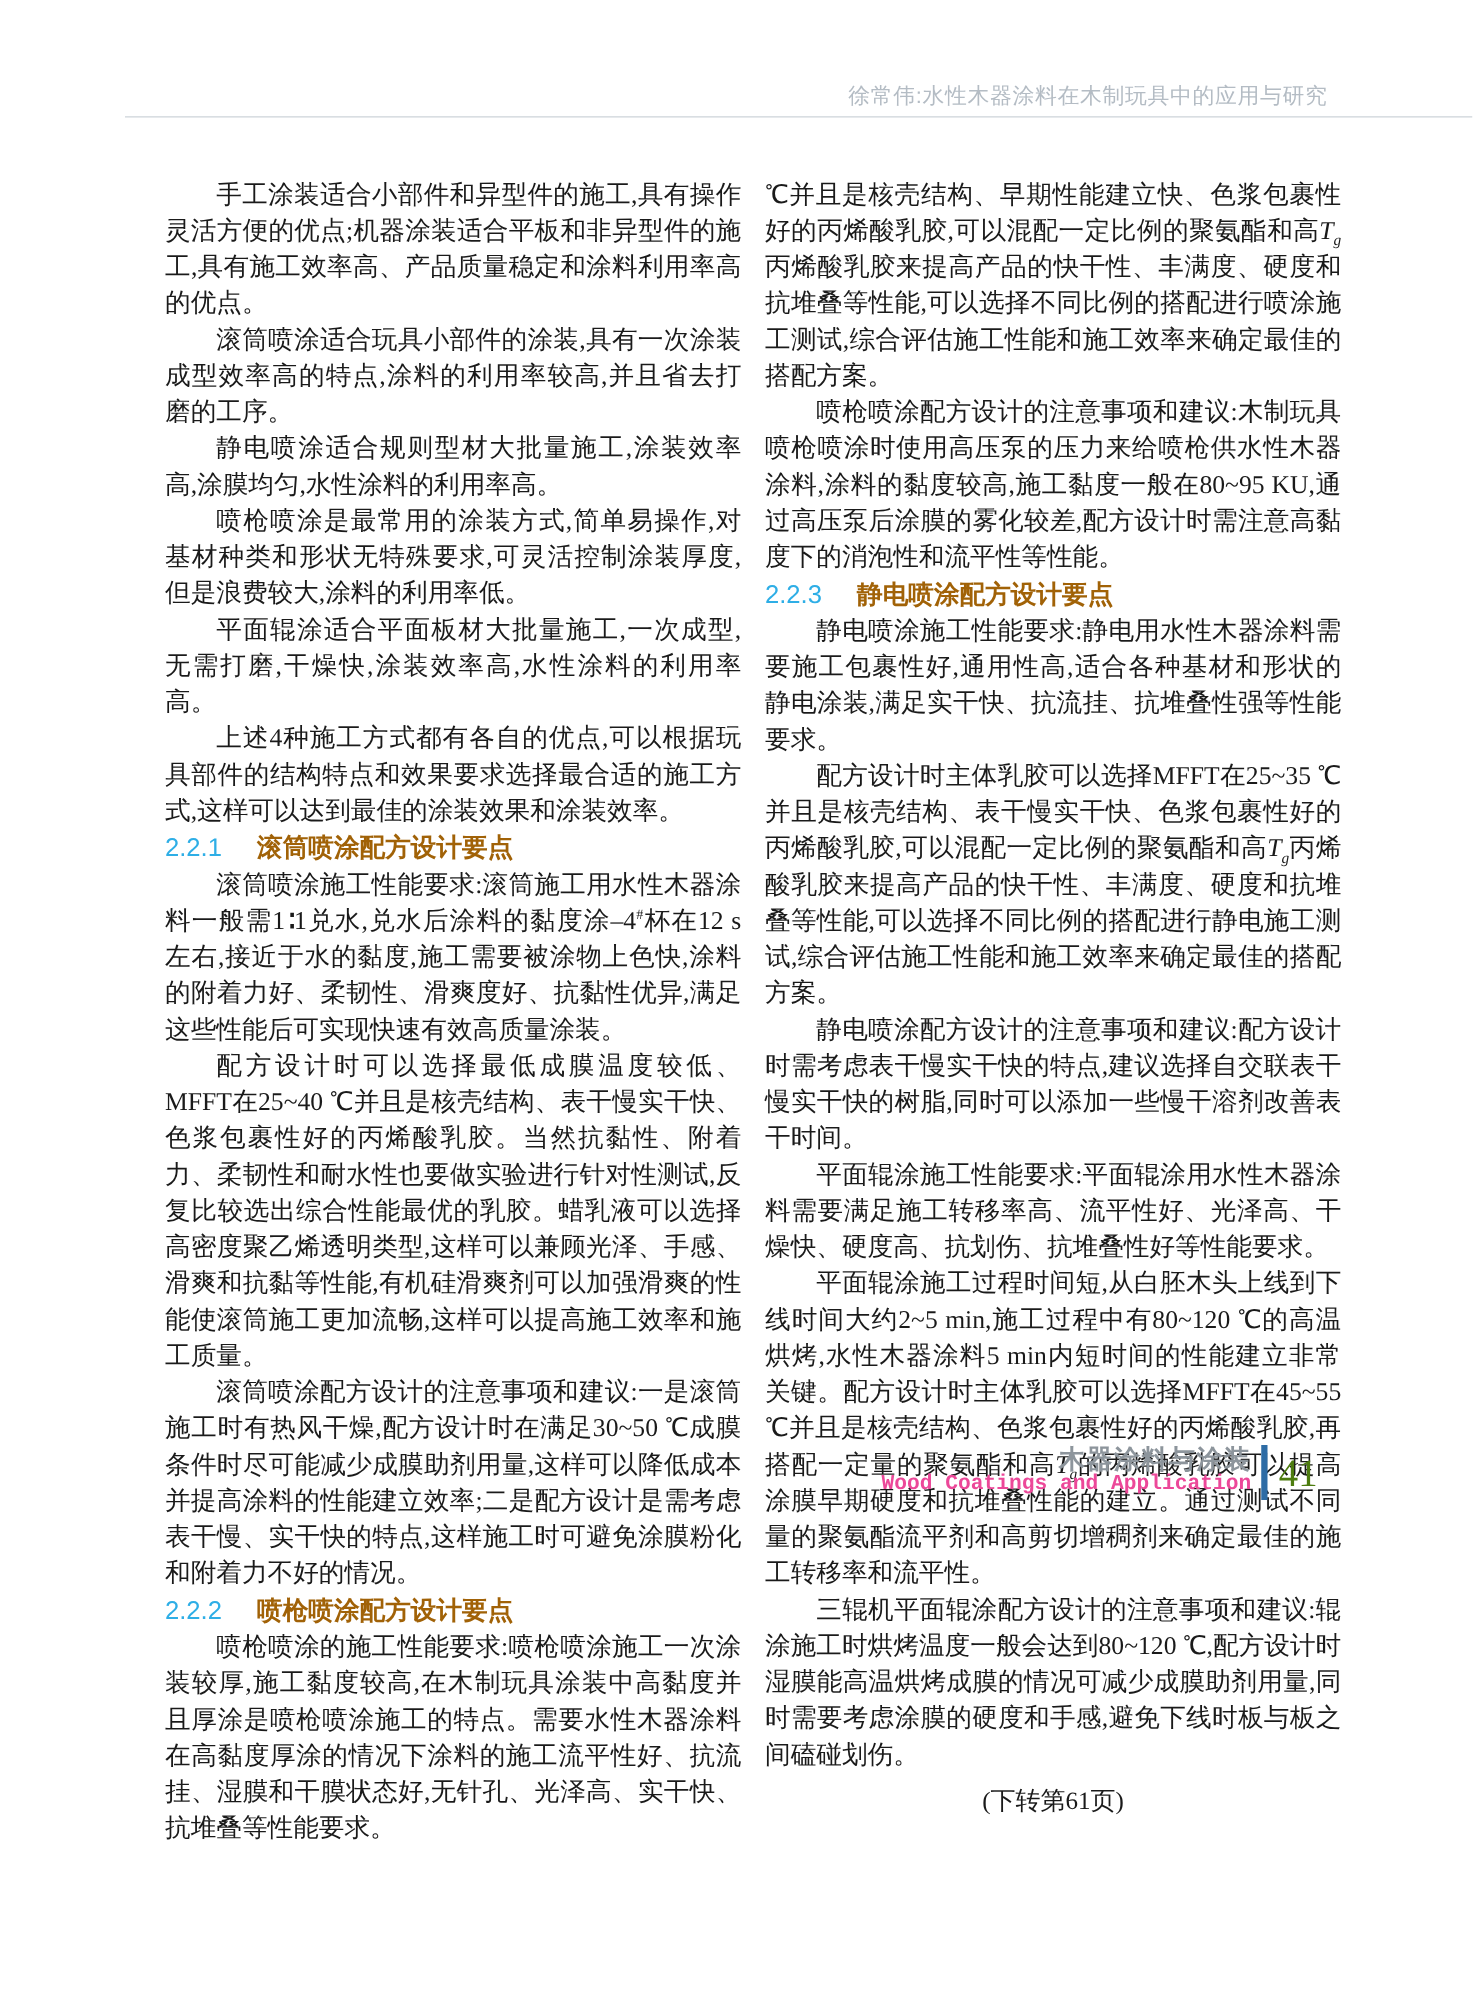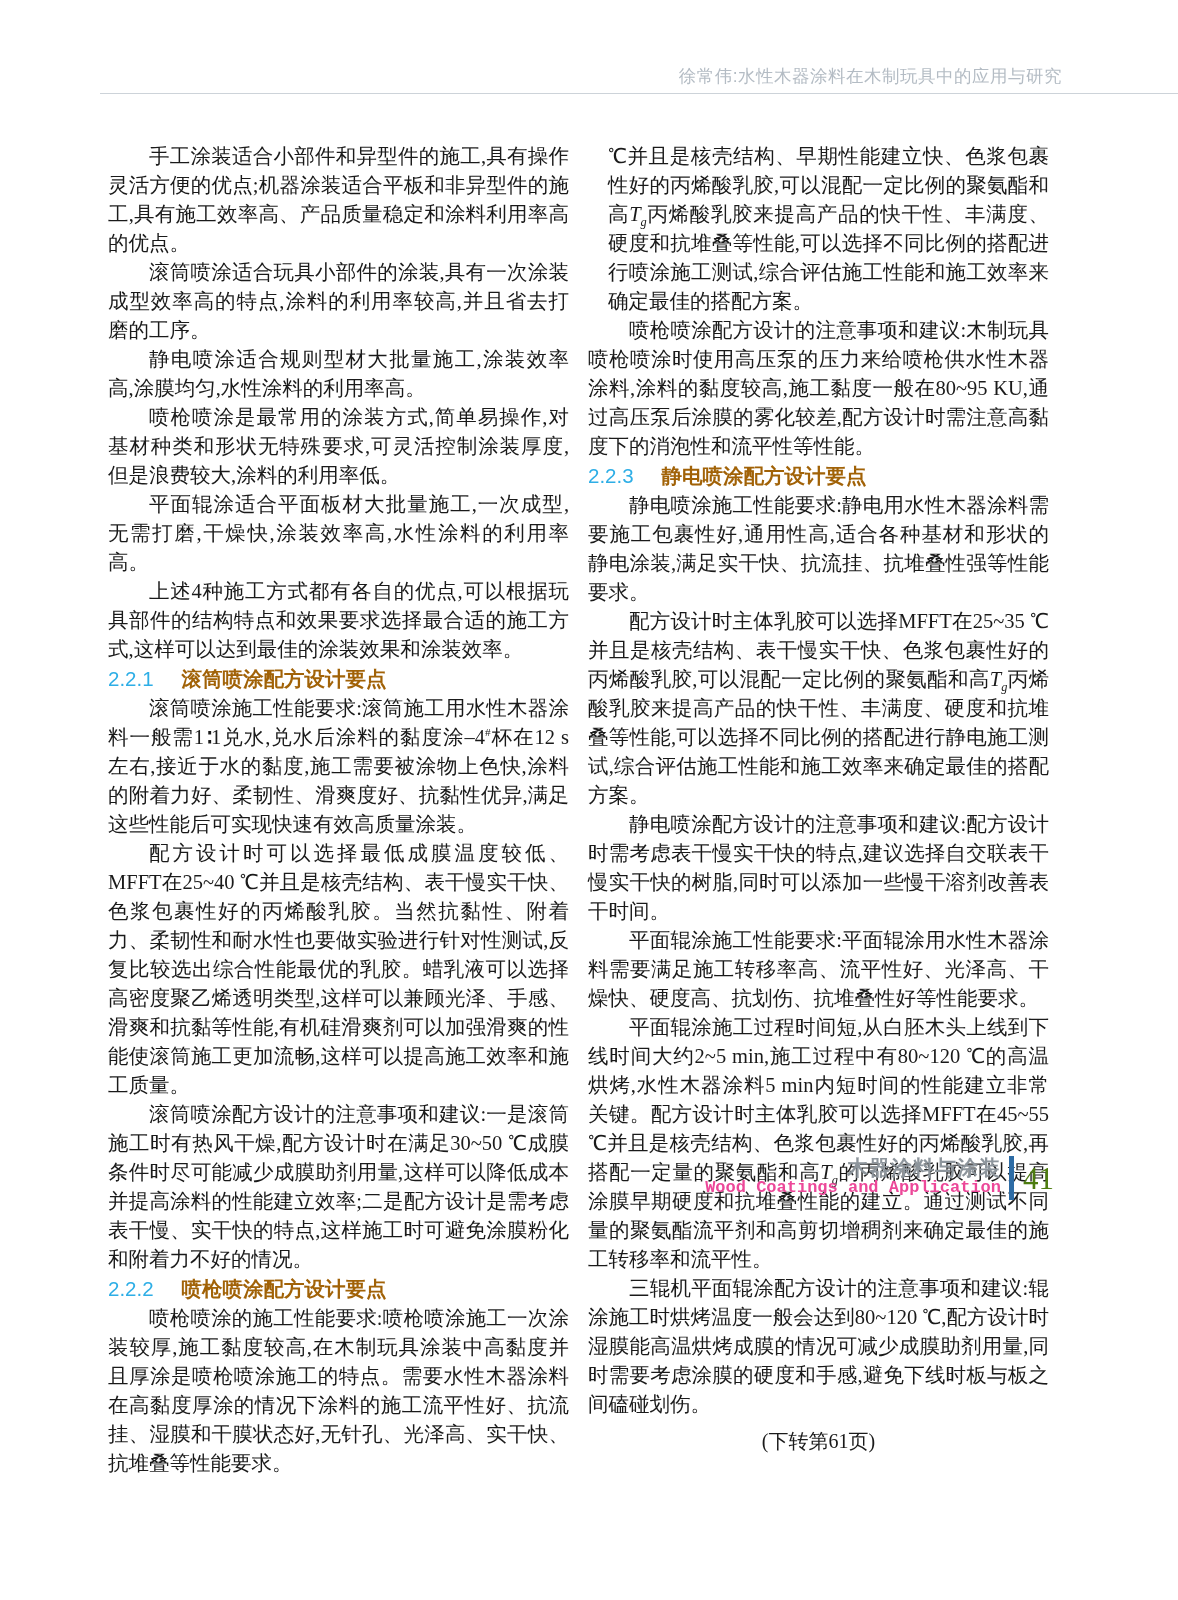--- a/index.html
+++ b/index.html
@@ -34,35 +34,35 @@
     top: 93px;
     left: 100px;
     right: 0;
     height: 1px;
     background: #cdd3d9;
   }
   
   .content {
     position: absolute;
     top: 142px;
-    left: 108px;
+    left: 132px;
     width: 941px;
     display: flex;
     gap: 19px;
   }
   .col { width: 461px; }
   .para {
     margin: 0;
     font-size: 20.5px;
     line-height: 29px;
     text-align: justify;
     text-indent: 2em;
     font-family: "Liberation Serif", serif;
   }
-  .para.no-indent { text-indent: 0; margin-left: 20px; }
+  .para.no-indent { text-indent: 0; }
   .para sup {
     font-size: 0.55em;
     line-height: 0;
     vertical-align: super;
   }
   .para sub {
     font-size: 0.6em;
     line-height: 0;
     vertical-align: sub;
     font-style: italic;

